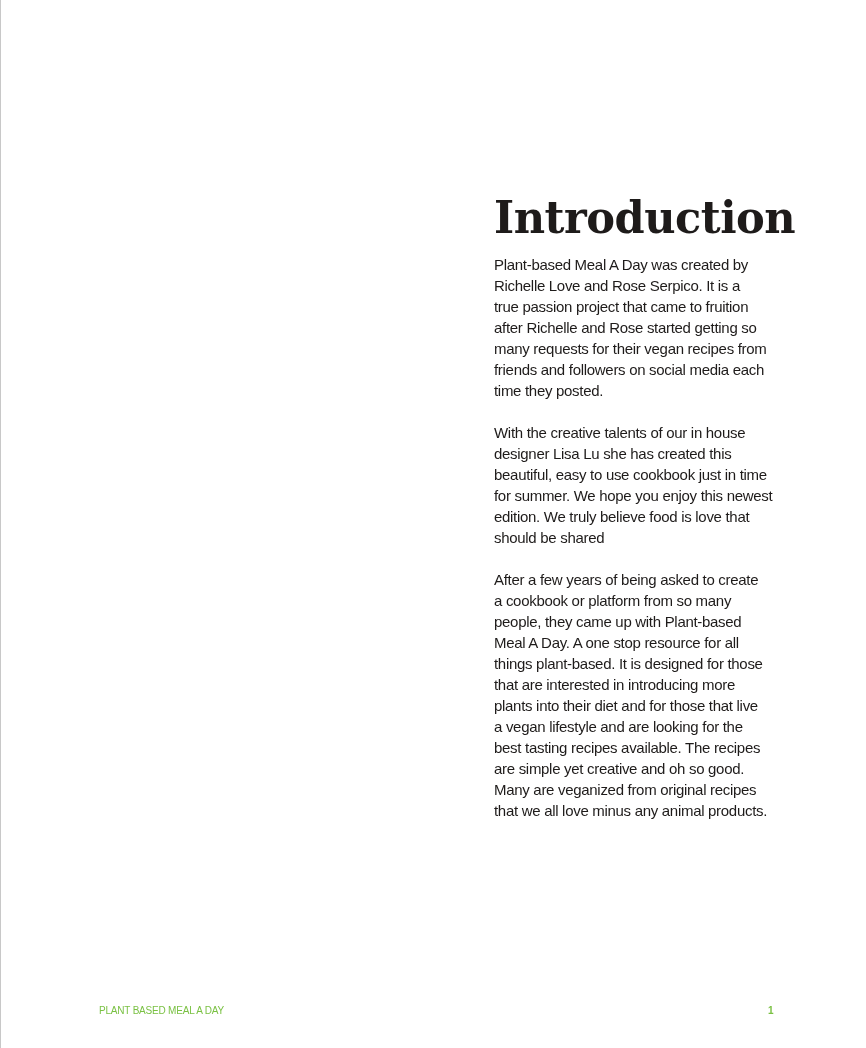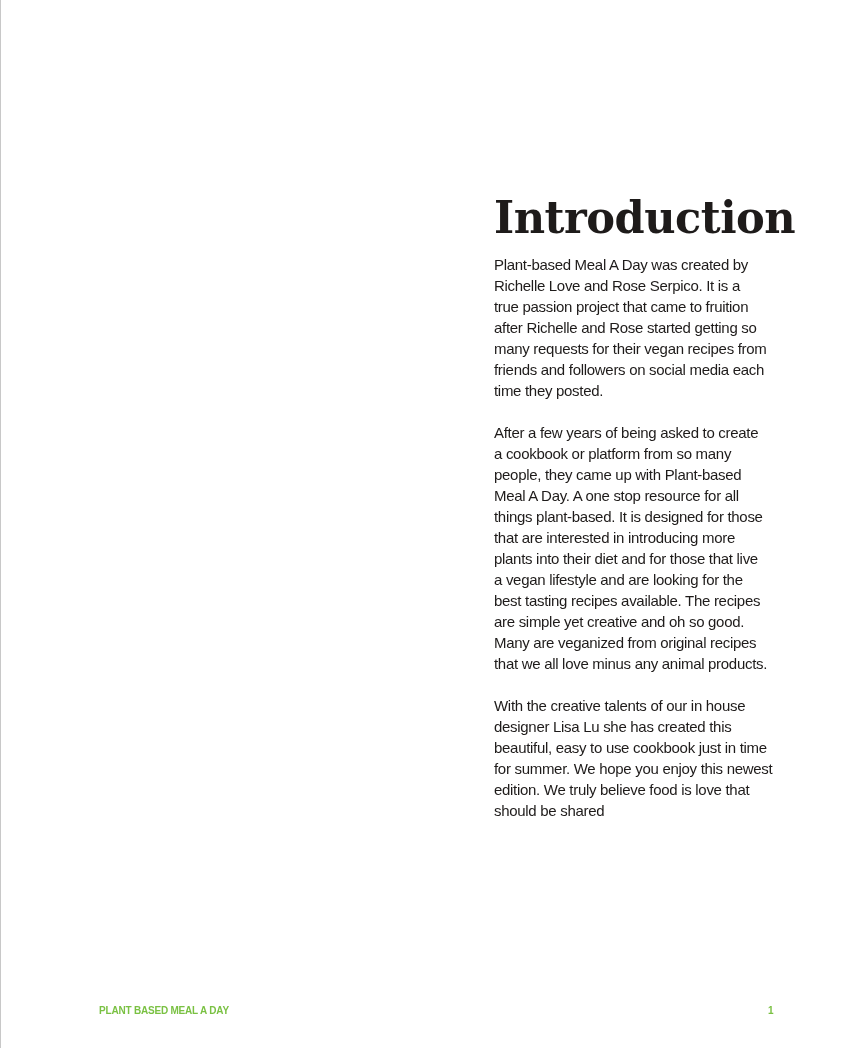--- a/index.html
+++ b/index.html
@@ -46,21 +46,21 @@
       color: #1e1b1a;
       margin: 0 0 21px 0;
       letter-spacing: -0.3px;
       white-space: pre-line;
     }
     .footer-left {
       position: absolute;
       left: 99px;
       top: 1005px;
       font-family: "Liberation Sans", "DejaVu Sans", sans-serif;
-      font-weight: bold;
+      font-weight: normal;
       font-size: 10px;
       letter-spacing: -0.2px;
       color: #7ac143;
     }
     .footer-right {
       position: absolute;
       left: 768px;
       top: 1005px;
       font-family: "Liberation Sans", "DejaVu Sans", sans-serif;
       font-weight: bold;
@@ -75,34 +75,34 @@
 
 <div class="content">
   <h1 class="title">Introduction</h1>
   <p class="para">Plant-based Meal A Day was created by
 Richelle Love and Rose Serpico. It is a
 true passion project that came to fruition
 after Richelle and Rose started getting so
 many requests for their vegan recipes from
 friends and followers on social media each
 time they posted.</p>
+  <p class="para">With the creative talents of our in house
+designer Lisa Lu she has created this
+beautiful, easy to use cookbook just in time
+for summer. We hope you enjoy this newest
+edition. We truly believe food is love that
+should be shared</p>
   <p class="para">After a few years of being asked to create
 a cookbook or platform from so many
 people, they came up with Plant-based
 Meal A Day. A one stop resource for all
 things plant-based. It is designed for those
 that are interested in introducing more
 plants into their diet and for those that live
 a vegan lifestyle and are looking for the
 best tasting recipes available. The recipes
 are simple yet creative and oh so good.
 Many are veganized from original recipes
 that we all love minus any animal products.</p>
-  <p class="para">With the creative talents of our in house
-designer Lisa Lu she has created this
-beautiful, easy to use cookbook just in time
-for summer. We hope you enjoy this newest
-edition. We truly believe food is love that
-should be shared</p>
 </div>
 
 <div class="footer-left">PLANT BASED MEAL A DAY</div>
 <div class="footer-right">1</div>
 
 </body></html>

